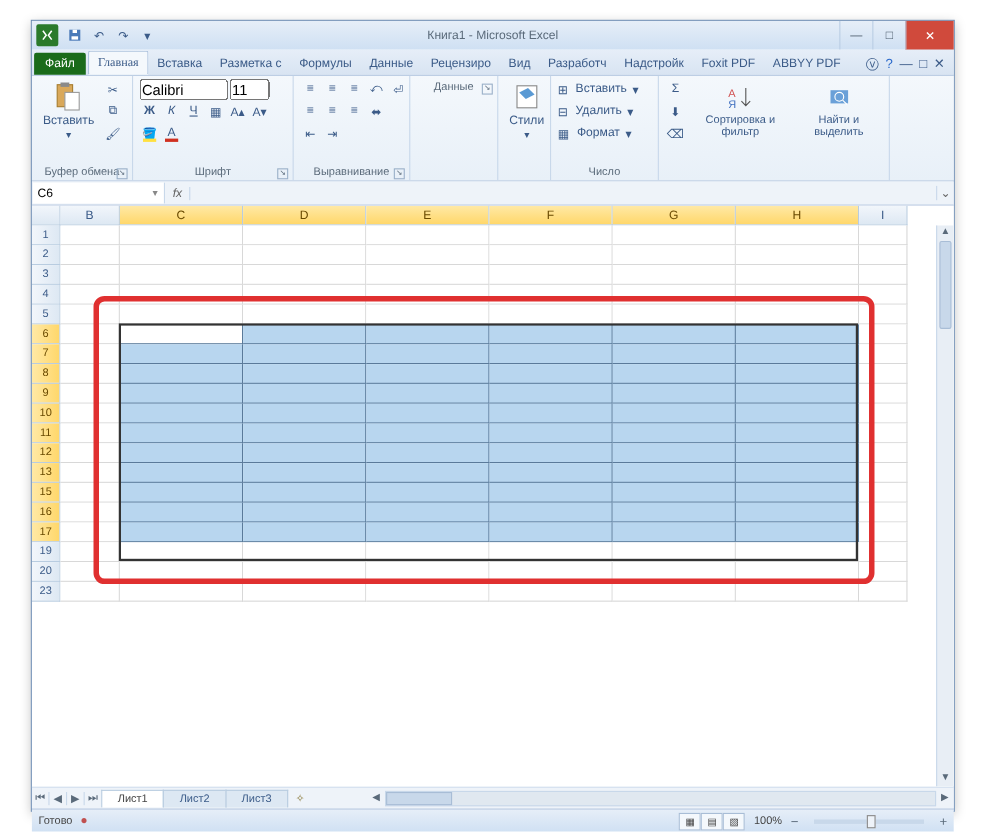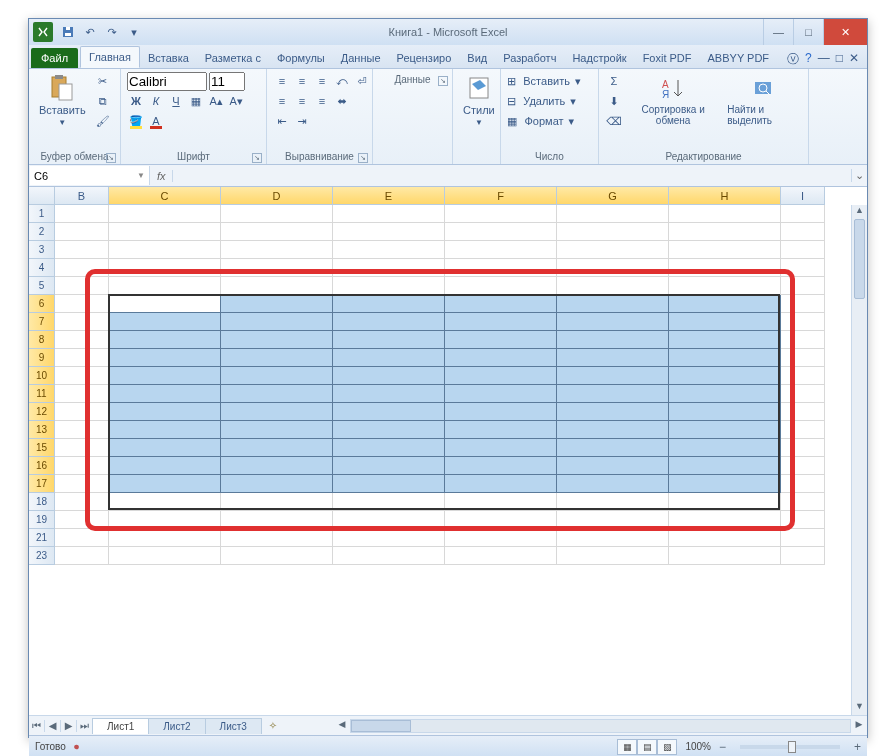--- a/index.html
+++ b/index.html
@@ -15,21 +15,21 @@
 .titlebar .title { position: absolute; left: 50%; transform: translateX(-50%); color: #5a6a7a; text-align: right; }
 .winbtns { margin-left: auto; display: flex; height: 100%; }
 .winbtns div { width: 30px; display: flex; align-items: center; justify-content: center; border-left: 1px solid #b9cde4; cursor: pointer; }
 .winbtns .close { background: #d04a3c; color: #fff; width: 44px; }
 .winbtns .mm { color: #4a5a6a; }
 
 
 .tabsrow { height: 24px; background: linear-gradient(#e6eef8,#d8e4f2); display: flex; align-items: flex-end; font-size: 11px; border-bottom: 1px solid #b0c4de; padding-left: 2px; }
 .tabsrow .file { background: #1a6b1a; color: #fff; padding: 4px 10px; border-radius: 2px 2px 0 0; margin-right: 2px; cursor: pointer; }
 .tabsrow .tab { padding: 4px 8px; color: #3b5b88; cursor: pointer; white-space: nowrap; }
-.tabsrow .tab.active { background: #f4f8fc; border: 1px solid #b0c4de; border-bottom: 1px solid #f4f8fc; border-radius: 2px 2px 0 0; }
+.tabsrow .tab.active { background: #f4f8fc; border: 1px solid #b0c4de; border-bottom: 1px solid #f4f8fc; border-radius: 2px 2px 0 0; font-family: Liberation Serif, serif; }
 .tabsrow .help { margin-left: auto; display: flex; gap: 6px; padding-right: 8px; color: #3b5b88; }
 .tabsrow .help span { cursor: pointer; font-size: 12px; }
 
 
 .ribbon { height: 96px; background: linear-gradient(#f4f8fc,#e8f0f8); border-bottom: 1px solid #b0c4de; display: flex; font-size: 11px; color: #3b5b88; }
 .group { border-right: 1px solid #c8d8ea; padding: 3px 6px 0; display: flex; flex-direction: column; position: relative; }
 .group .body { flex: 1; display: flex; gap: 4px; align-items: flex-start; }
 .group .label { text-align: center; font-size: 10px; color: #5a6a7a; padding: 2px 0; position: relative; }
 .group .label .launcher { position: absolute; right: -2px; bottom: 1px; width: 10px; height: 10px; border: 1px solid #9ab0c8; font-size: 7px; line-height: 7px; text-align: center; color: #5a6a7a; cursor: pointer; }
 .bigbtn { display: flex; flex-direction: column; align-items: center; gap: 2px; padding: 2px 4px; cursor: pointer; }
@@ -253,34 +253,33 @@
           <div class="mini">⌫</div>
         </div>
         <div class="bigbtn">
           <div class="ico">
               <svg width="26" height="24">
                 <text x="2" y="12" font-size="10" fill="#d05050">А</text>
                 <text x="2" y="22" font-size="10" fill="#4070c0">Я</text>
                 <path d="M18 4 L18 20 M14 16 L18 20 L22 16" stroke="#555" fill="none"></path>
               </svg>
             </div>
-          <span style="font-size:10px;text-align:center;line-height:11px">Сортировка и обмена</span>
+          <span style="font-size:10px;text-align:center;line-height:11px">Сортировка и фильтр</span>
         </div>
         <div class="bigbtn">
           <div class="ico">
               <svg width="24" height="24">
                 <rect x="4" y="6" width="16" height="12" fill="#6aa0d8"></rect>
                 <circle cx="12" cy="12" r="4" fill="none" stroke="#fff"></circle>
                 <line x1="15" y1="15" x2="19" y2="19" stroke="#fff"></line>
               </svg>
             </div>
-          <span style="font-size:10px;text-align:left;line-height:11px">Найти и выделить</span>
-        </div>
-      </div>
-      <div class="label"><span>Редактирование</span></div>
+          <span style="font-size:10px;text-align:center;line-height:11px">Найти и выделить</span>
+        </div>
+      </div>
     </div>
   </div>
 
   <div class="fbar">
     <div class="namebox">
       <input value="C6" style="">
       <span style="margin-left:auto;font-size:8px;color:#888">▼</span>
     </div>
     <div class="fx">fx</div>
     <div class="finput"></div>
@@ -472,43 +471,32 @@
           <div class="cell" style="width: 54px;"></div>
           <div class="cell selected" style="width: 112px;"></div>
           <div class="cell selected" style="width: 112px;"></div>
           <div class="cell selected" style="width: 112px;"></div>
           <div class="cell selected" style="width: 112px;"></div>
           <div class="cell selected" style="width: 112px;"></div>
           <div class="cell selected" style="width: 112px;"></div>
           <div class="cell" style="width: 44px;"></div>
         </div>
         <div class="row">
-          <div class="rh">18</div>
-          <div class="cell" style="width: 54px;"></div>
-          <div class="cell" style="width: 112px;"></div>
-          <div class="cell" style="width: 112px;"></div>
-          <div class="cell" style="width: 112px;"></div>
-          <div class="cell" style="width: 112px;"></div>
-          <div class="cell" style="width: 112px;"></div>
-          <div class="cell" style="width: 112px;"></div>
-          <div class="cell" style="width: 44px;"></div>
-        </div>
-        <div class="row">
           <div class="rh">19</div>
           <div class="cell" style="width: 54px;"></div>
           <div class="cell" style="width: 112px;"></div>
           <div class="cell" style="width: 112px;"></div>
           <div class="cell" style="width: 112px;"></div>
           <div class="cell" style="width: 112px;"></div>
           <div class="cell" style="width: 112px;"></div>
           <div class="cell" style="width: 112px;"></div>
           <div class="cell" style="width: 44px;"></div>
         </div>
         <div class="row">
-          <div class="rh">21</div>
+          <div class="rh">20</div>
           <div class="cell" style="width: 54px;"></div>
           <div class="cell" style="width: 112px;"></div>
           <div class="cell" style="width: 112px;"></div>
           <div class="cell" style="width: 112px;"></div>
           <div class="cell" style="width: 112px;"></div>
           <div class="cell" style="width: 112px;"></div>
           <div class="cell" style="width: 112px;"></div>
           <div class="cell" style="width: 44px;"></div>
         </div>
         <div class="row">

